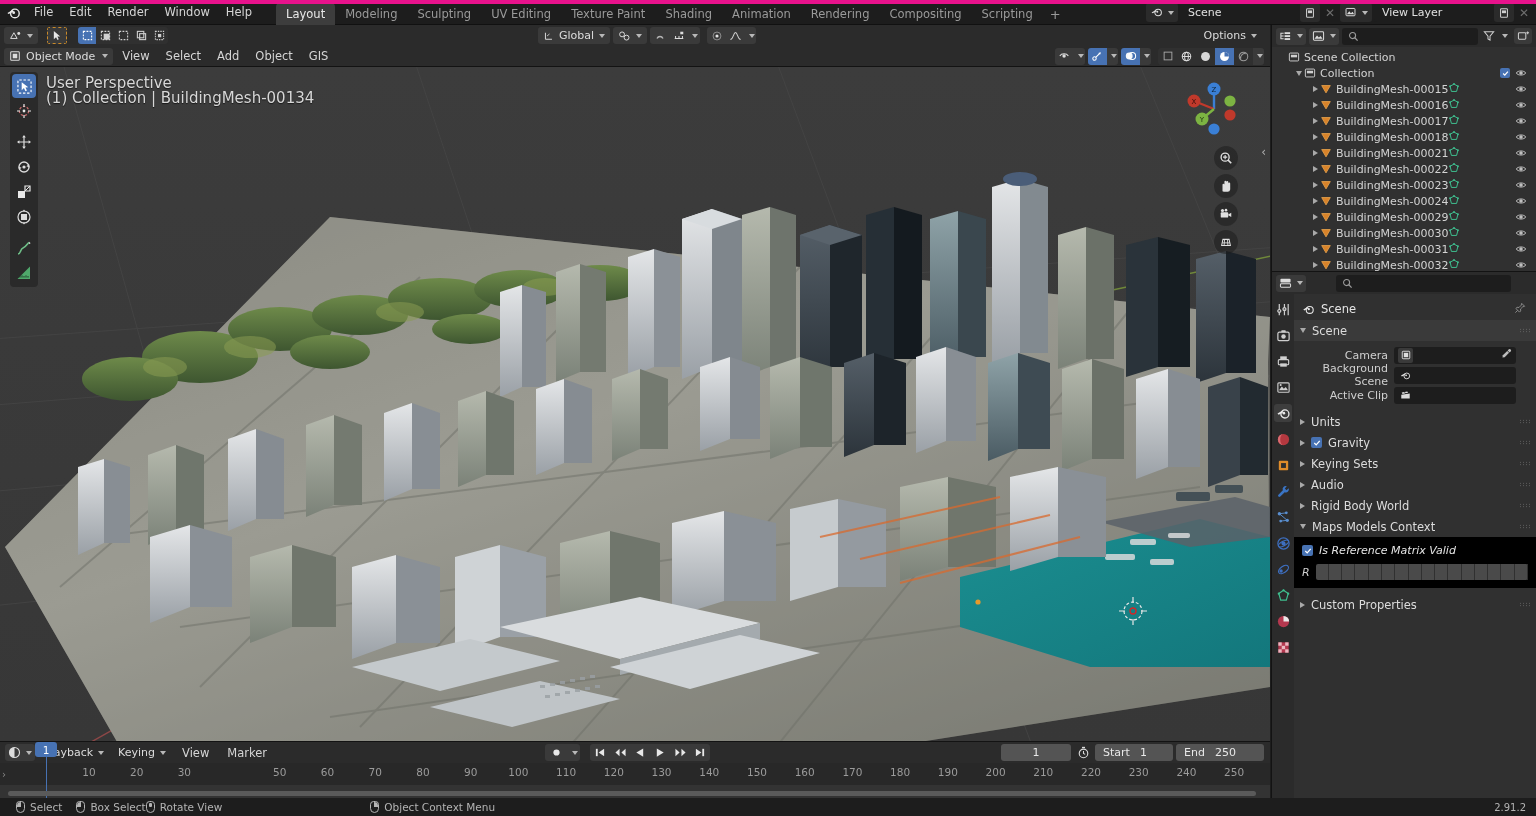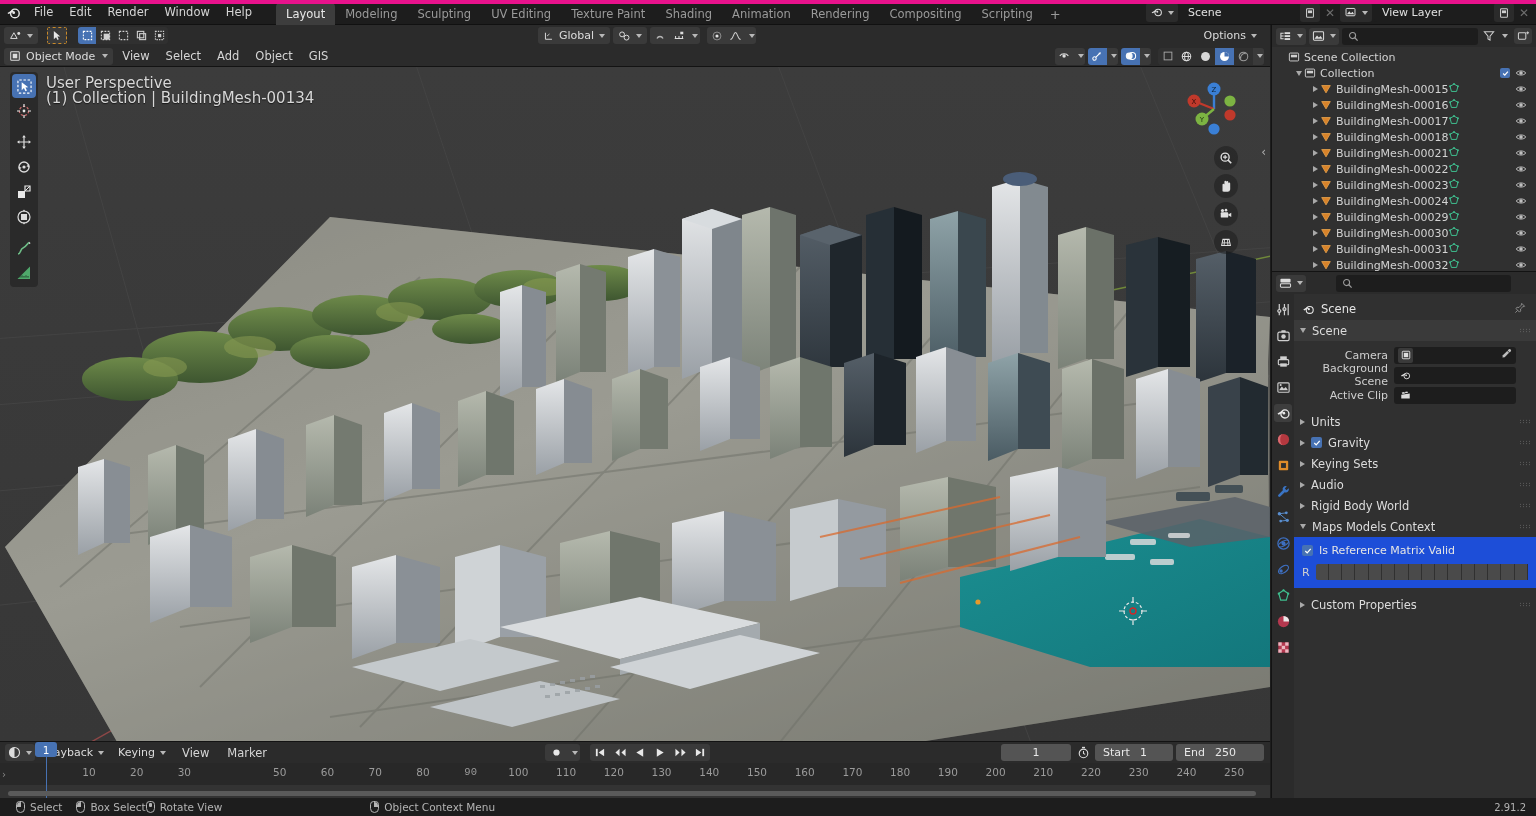--- a/index.html
+++ b/index.html
@@ -1422,21 +1422,21 @@
         <span class="tri-right"></span>
         <span>Rigid Body World</span>
         <span class="grip"></span>
       </div>
       <div class="p-panel-hdr">
         <span class="tri-down"></span>
         <span>Maps Models Context</span>
         <span class="grip"></span>
       </div>
 
-      <div style="background:#1d4ed8;padding:5px 8px 8px 8px;">
+      <div style="background:#000000;padding:5px 8px 8px 8px;font-style:italic;">
         <div style="display:flex;align-items:center;gap:6px;height:17px;">
           <span class="chk">
             <svg width="8" height="8" viewBox="0 0 10 10">
                 <path d="M1.6 5 L4 7.4 L8.4 2.4" fill="none" stroke="#fff" stroke-width="1.6"></path>
               </svg>
           </span>
           <span style="font-size:11px;">Is Reference Matrix Valid</span>
         </div>
         <div style="display:flex;align-items:center;gap:6px;margin-top:5px;">
           <span style="font-size:11px;color:#cfcfcf;">R</span>
@@ -1561,21 +1561,21 @@
     <div class="tl-scale" id="tl-scale">
       <span style="position:absolute;left:2px;top:6px;color:#888;font-size:10px;">›</span>
     <span class="tick" style="left: 88.9449px;">10</span>
         <span class="tick" style="left: 136.661px;">20</span>
         <span class="tick" style="left: 184.378px;">30</span>
         <span class="tick" style="left: 244px; margin-top: 28px;">40</span>
         <span class="tick" style="left: 279.811px;">50</span>
         <span class="tick" style="left: 327.528px;">60</span>
         <span class="tick" style="left: 375.244px;">70</span>
         <span class="tick" style="left: 422.961px;">80</span>
-        <span class="tick" style="left: 470.677px; font-family: Liberation Mono, monospace;">90</span>
+        <span class="tick" style="left: 470.677px;">90</span>
         <span class="tick" style="left: 518.394px;">100</span>
         <span class="tick" style="left: 566.11px;">110</span>
         <span class="tick" style="left: 613.827px;">120</span>
         <span class="tick" style="left: 661.543px;">130</span>
         <span class="tick" style="left: 709.26px;">140</span>
         <span class="tick" style="left: 756.976px;">150</span>
         <span class="tick" style="left: 804.693px;">160</span>
         <span class="tick" style="left: 852.409px;">170</span>
         <span class="tick" style="left: 900.126px;">180</span>
         <span class="tick" style="left: 947.843px;">190</span>

